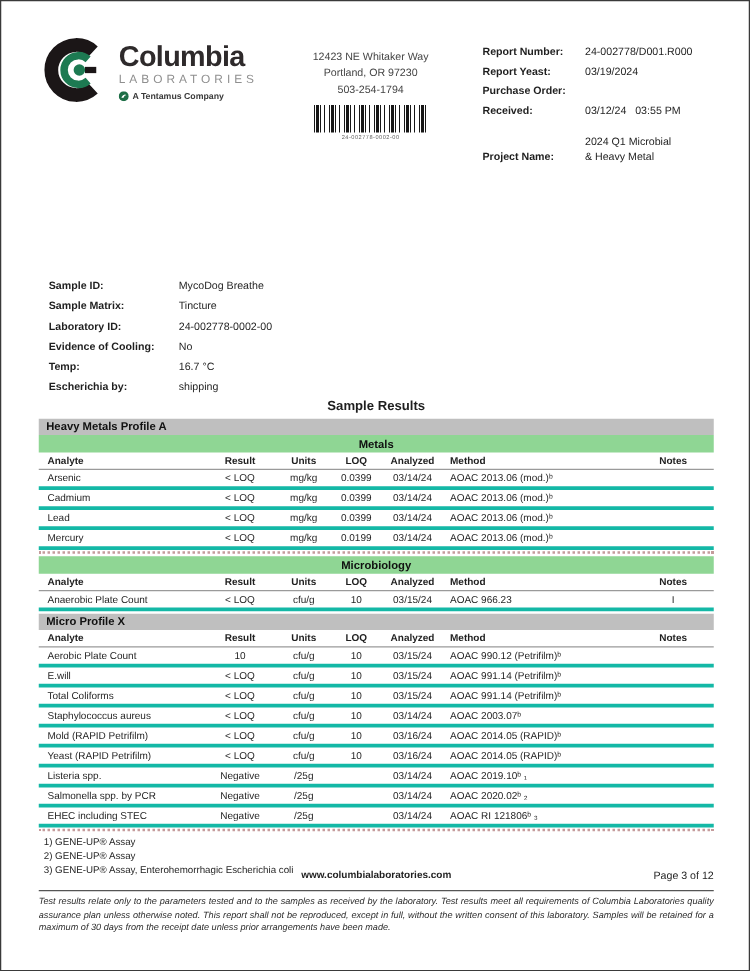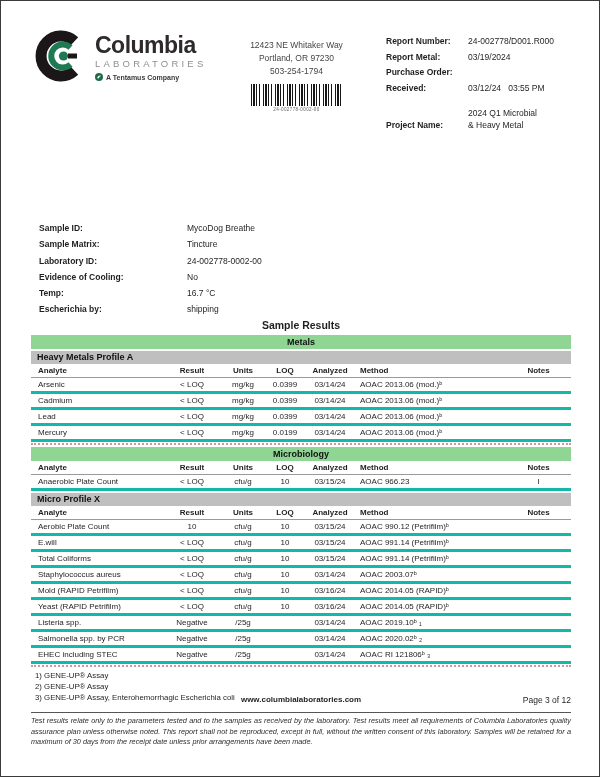--- a/index.html
+++ b/index.html
@@ -24,21 +24,21 @@
     #161616 5px 6px,#fff 6px 8px,#161616 8px 9px,#fff 9px 12px);}
   .barcode-caption{font-size:4.5px;color:#666;letter-spacing:0.4px;margin-top:1px;}
   .report-info{position:absolute;left:385px;top:34px;width:192px;}
   .ri-row{display:flex;margin-bottom:3.5px;align-items:flex-end;}
   .ri-label{width:82px;font-size:8.5px;font-weight:bold;line-height:12px;}
   .ri-value{flex:1;font-size:8.5px;line-height:12px;white-space:pre;}
   .ri-project{margin-top:13px;}
   .ri-project .ri-value{white-space:pre-line;}
   
   .sample-info{position:absolute;left:38px;top:221px;}
-  .si-row{display:flex;margin-bottom:4.3px;gap:44px;}
+  .si-row{display:flex;margin-bottom:4.3px;}
   .si-label{width:104px;font-size:8.5px;font-weight:bold;line-height:12px;}
   .si-value{font-size:8.5px;line-height:12px;}
   
   .results{position:absolute;left:30px;top:317px;width:540px;}
   .results-title{font-size:10.5px;font-weight:bold;text-align:center;margin:0 0 3px 0;line-height:14px;}
   .band{height:14px;line-height:14px;text-align:center;font-size:9px;font-weight:bold;color:#111;}
   .band.green{background:#8FD694;}
   .band.gray{background:#BFBFBF;text-align:left;padding-left:6px;box-sizing:border-box;margin-top:2px;height:13px;line-height:13px;}
   .grid{display:grid;grid-template-columns:135px 52px 50px 34px 56px 148px 65px;}
   .grid > span{display:block;font-size:8px;line-height:13px;white-space:nowrap;overflow:hidden;}
@@ -101,21 +101,21 @@
 
   <div class="report-info">
     <div>
 
         <div class="ri-row">
           <span class="ri-label">Report Number:</span>
           <span class="ri-value">24-002778/D001.R000</span>
         </div>
 
         <div class="ri-row">
-          <span class="ri-label">Report Metal:</span>
+          <span class="ri-label">Report Yeast:</span>
           <span class="ri-value">03/19/2024</span>
         </div>
 
         <div class="ri-row">
           <span class="ri-label">Purchase Order:</span>
           <span class="ri-value"></span>
         </div>
 
         <div class="ri-row">
           <span class="ri-label">Received:</span>
@@ -158,22 +158,22 @@
 
       <div class="si-row">
         <span class="si-label">Escherichia by:</span>
         <span class="si-value">shipping</span>
       </div>
     </div>
 
   <div class="results">
     <h2 class="results-title">Sample Results</h2>
 
+    <div class="band gray">Heavy Metals Profile A</div>
     <div class="band green">Metals</div>
-    <div class="band gray">Heavy Metals Profile A</div>
     <div class="grid thead">
 
     <span>Analyte</span>
         <span>Result</span>
         <span>Units</span>
         <span>LOQ</span>
         <span>Analyzed</span>
         <span>Method</span>
         <span>Notes</span>
       </div>

